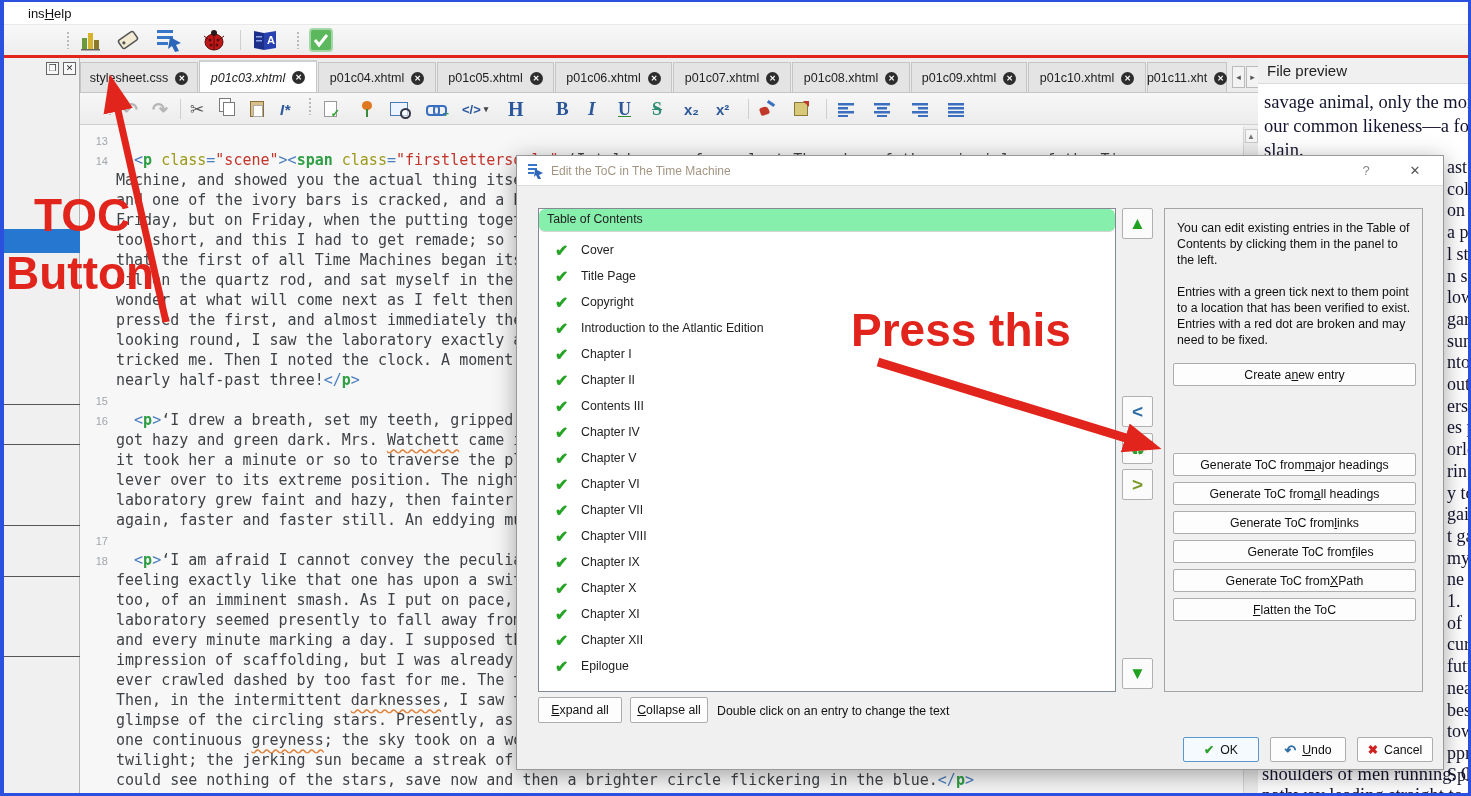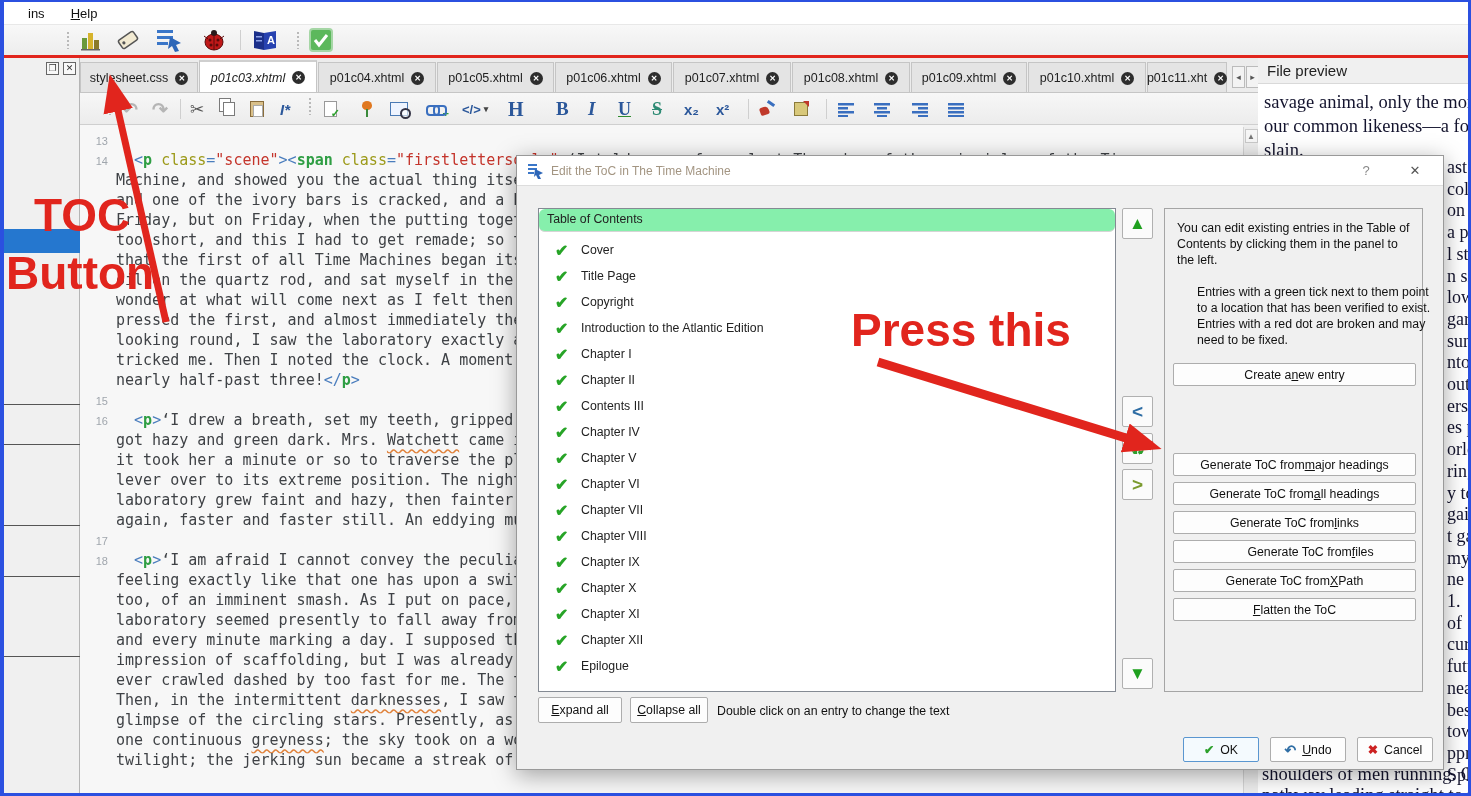--- a/index.html
+++ b/index.html
@@ -9,21 +9,21 @@
 
   
   .edge { position:absolute; background:#2b50e0; z-index:60; }
   .edge.l { left:0; top:0; width:4px; height:796px; }
   .edge.r { right:0; top:0; width:3px; height:796px; }
   .edge.b { left:0; bottom:0; width:1471px; height:3px; }
   .edge.t { left:0; top:0; width:1471px; height:2px; }
 
   
   .menubar { position:absolute; left:4px; top:2px; width:1464px; height:23px;
-             background:#ffffff; display:flex; align-items:center; gap:26px;
+             background:#ffffff; display:flex; align-items:center; 
              padding-left:24px; font-size:13px; color:#111; border-bottom:1px solid #e8e8e8;}
   .menubar span { cursor:default; }
 
   
   .toolbar1 { position:absolute; left:4px; top:25px; width:1464px; height:30px;
               background:linear-gradient(#f8f8f8,#ededed); }
   .handle { position:absolute; top:6px; width:4px; height:18px;
             background-image:radial-gradient(#b9b9b9 1px, transparent 1.2px);
             background-size:4px 4px; }
   .t1i { position:absolute; top:2px; }
@@ -386,20 +386,21 @@
       <div class="erow" style="top: 446px;"><span class="lnum"></span><span class="t">feeling exactly like that one has upon a swit</span></div>
       <div class="erow" style="top: 466px;"><span class="lnum"></span><span class="t">too, of an imminent smash. As I put on pace,</span></div>
       <div class="erow" style="top: 486px;"><span class="lnum"></span><span class="t">laboratory seemed presently to fall away from</span></div>
       <div class="erow" style="top: 506px;"><span class="lnum"></span><span class="t">and every minute marking a day. I supposed th</span></div>
       <div class="erow" style="top: 526px;"><span class="lnum"></span><span class="t">impression of scaffolding, but I was already</span></div>
       <div class="erow" style="top: 546px;"><span class="lnum"></span><span class="t">ever crawled dashed by too fast for me. The t</span></div>
       <div class="erow" style="top: 566px;"><span class="lnum"></span><span class="t">Then, in the intermittent </span><span class="ms">darknesses</span><span class="t">, I saw t</span></div>
       <div class="erow" style="top: 586px;"><span class="lnum"></span><span class="t">glimpse of the circling stars. Presently, as</span></div>
       <div class="erow" style="top: 606px;"><span class="lnum"></span><span class="t">one continuous </span><span class="ms">greyness</span><span class="t">; the sky took on a wo</span></div>
       <div class="erow" style="top: 626px;"><span class="lnum"></span><span class="t">twilight; the jerking sun became a streak of</span></div>
+      <div class="erow" style="top: 646px;"><span class="lnum"></span><span class="t">could see nothing of the stars, save now and then a brighter circle flickering in the blue.</span><span class="tp">&lt;/</span><span class="tg">p</span><span class="tp">&gt;</span></div>
     </div>
   <div class="escroll">
       <span class="up">▲</span>
     </div>
 
   <div class="preview">
     <div class="pv-hdr">File preview</div>
     <div class="pv-line" style="left:6px;top:34px;">savage animal, only the more</div>
     <div class="pv-line" style="left:6px;top:58px;">our common likeness—a fou</div>
     <div class="pv-line" style="left:6px;top:82px;">slain.</div>
@@ -536,21 +537,21 @@
       </div>
     <div class="sqbtn" style="left:605px;top:313px;">
         <span style="color:#7a9a2e;font-size:19px;font-weight:bold;">&gt;</span>
       </div>
     <div class="sqbtn" style="left:605px;top:502px;">
         <span style="color:#1fa01f;font-size:17px;">▼</span>
       </div>
 
     <div class="rframe">
       <div class="rinfo" style="top:12px;">You can edit existing entries in the Table of Contents by clicking them in the panel to the left.</div>
-      <div class="rinfo" style="top:76px;margin-left:20px;">Entries with a green tick next to them point to a location that has been verified to exist. Entries with a red dot are broken and may need to be fixed.</div>
+      <div class="rinfo" style="top:76px;">Entries with a green tick next to them point to a location that has been verified to exist. Entries with a red dot are broken and may need to be fixed.</div>
       <div class="btn rbtn" style="top:154px;">Create a <u>n</u>ew entry</div>
       <div id="gen-buttons">
           <div class="btn rbtn" style="top: 244px;">Generate ToC from <u>m</u>ajor headings</div>
           <div class="btn rbtn" style="top: 273px;">Generate ToC from <u>a</u>ll headings</div>
           <div class="btn rbtn" style="top: 302px;">Generate ToC from <u>l</u>inks</div>
           <div class="btn rbtn" style="top: 331px; padding-left: 32px;">Generate ToC from <u>f</u>iles</div>
           <div class="btn rbtn" style="top: 360px;">Generate ToC from <u>X</u>Path</div>
           <div class="btn rbtn" style="top: 389px;"><u>F</u>latten the ToC</div>
         </div>
     </div>

